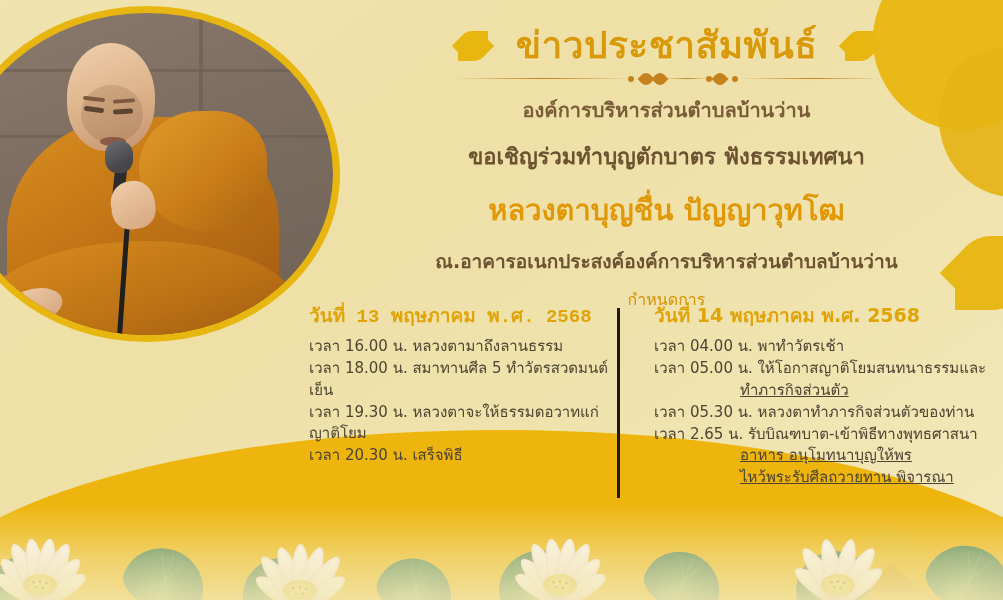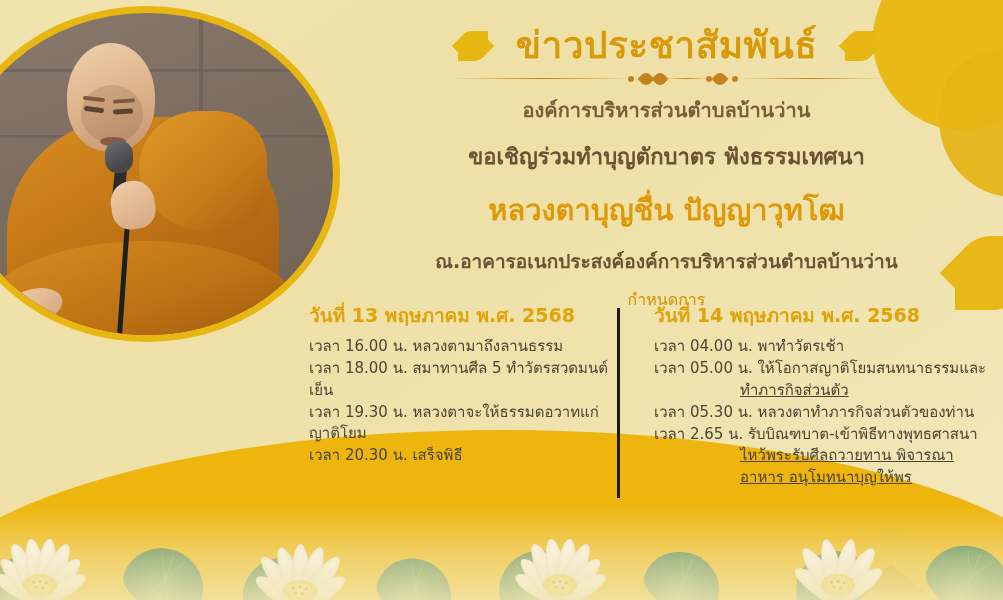--- a/index.html
+++ b/index.html
@@ -372,21 +372,21 @@
     left: 322px; top: 8px;
     width: 3px; height: 190px;
     background: #1d1a14;
   }
   .col-date {
     font-size: 19px;
     font-weight: 700;
     color: #e0a409;
     margin-bottom: 6px;
   }
-  .col.left .col-date { padding-left: 14px; }
+  .col.left .col-date { padding-left: 14px; font-family: Liberation Mono, monospace; }
   .item {
     font-size: 15px;
     color: #4d4433;
     line-height: 1.42;
     margin-bottom: 1px;
   }
   .col.left .item { padding-left: 14px; }
   .item .cont {
     display: block;
     padding-left: 86px;
@@ -563,20 +563,20 @@
         </div>
         <div class="item">
           <span>เวลา 05.00 น. ให้โอกาสญาติโยมสนทนาธรรมและ</span>
           <span class="cont">ทำภารกิจส่วนตัว</span>
         </div>
         <div class="item">
           <span>เวลา 05.30 น. หลวงตาทำภารกิจส่วนตัวของท่าน</span>
         </div>
         <div class="item">
           <span>เวลา 2.65 น. รับบิณฑบาต-เข้าพิธีทางพุทธศาสนา</span>
+          <span class="cont">อาหาร อนุโมทนาบุญให้พร</span>
           <span class="cont">ไหว้พระรับศีลถวายทาน พิจารณา</span>
-          <span class="cont">อาหาร อนุโมทนาบุญให้พร</span>
         </div>
       </div>
     </div>
 
   </div>
 </div>
 
 </body></html>

